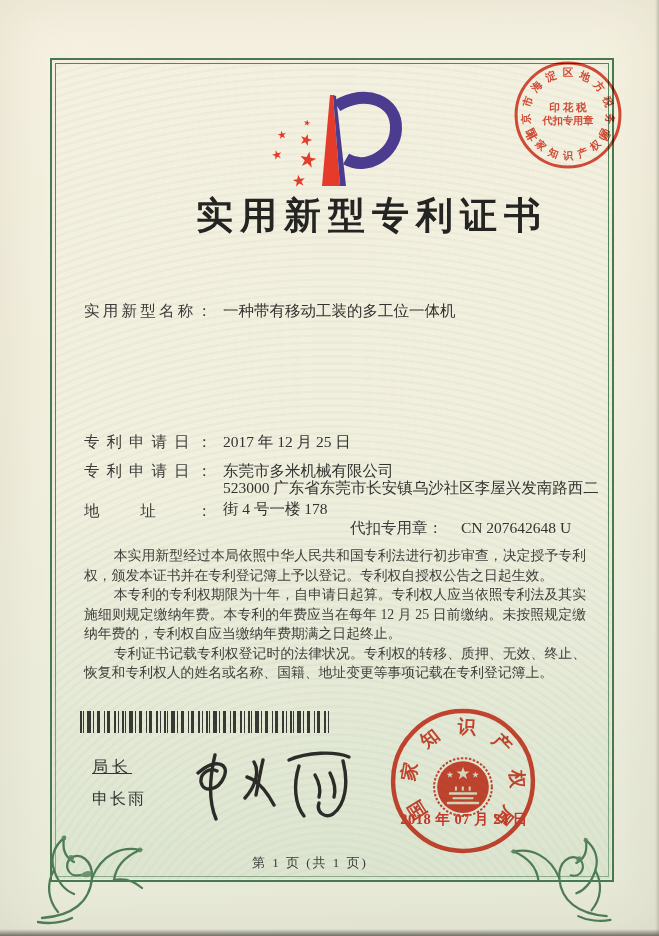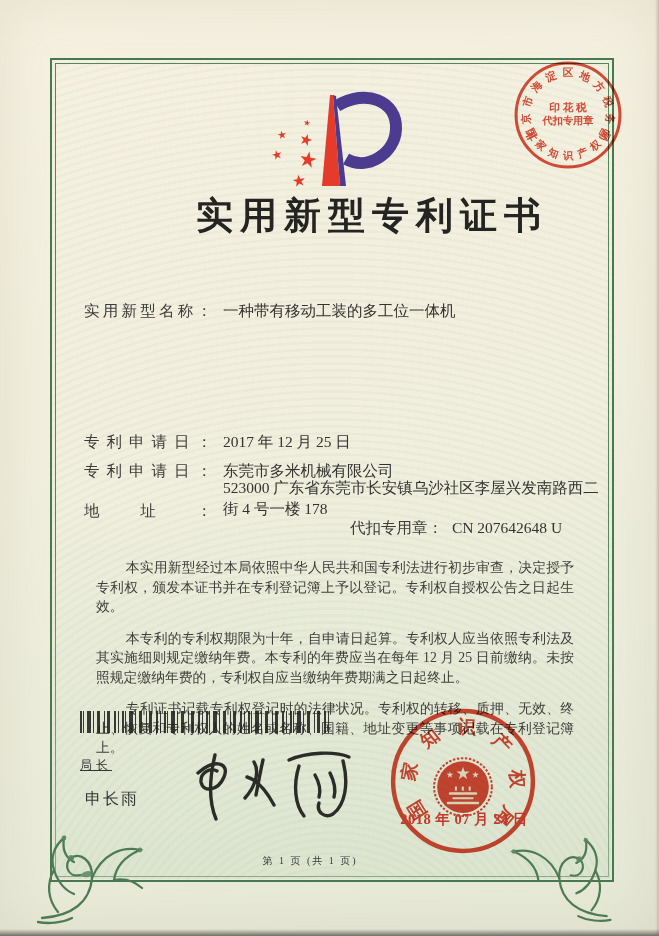--- a/index.html
+++ b/index.html
@@ -36,43 +36,43 @@
   .field{position:absolute;left:84px;font-size:15.5px;color:#3b3b38;white-space:nowrap;}
   .flabel{display:inline-block;width:128px;text-align:justify;text-align-last:justify;
     -moz-text-align-last:justify;color:#3b3b38;margin-top:24px;}
   .fvalue{margin-left:7px;color:#333330;}
   .fvalue.addr{display:inline-block;width:378px;white-space:normal;vertical-align:top;
     line-height:21px;}
   .flabel-plain{color:#3b3b38;}
   
   .bodytext{position:absolute;left:84px;top:546px;width:502px;font-size:13.8px;
     line-height:19.5px;color:#3f3e3a;text-align:justify;}
-  .bodytext p{margin:12px;text-indent:2.15em;}
+  .bodytext p{margin:0;text-indent:2.15em;}
   .barcode{position:absolute;left:80px;top:711px;width:250px;height:22px;
     background:repeating-linear-gradient(90deg,
       #21211f 0 2px, rgba(0,0,0,0) 2px 3px,
       #21211f 3px 4px, rgba(0,0,0,0) 4px 7px,
       #21211f 7px 11px, rgba(0,0,0,0) 11px 13px,
       #21211f 13px 14px, rgba(0,0,0,0) 14px 17px,
       #21211f 17px 20px, rgba(0,0,0,0) 20px 24px,
       #21211f 24px 25px, rgba(0,0,0,0) 25px 27px,
       #21211f 27px 30px, rgba(0,0,0,0) 30px 34px,
       #21211f 34px 36px, rgba(0,0,0,0) 36px 38px,
       #21211f 38px 39px, rgba(0,0,0,0) 39px 42px);
     opacity:.88;}
-  .director-title{position:absolute;left:80px;top:757px;font-size:12px;color:#343432;letter-spacing:4px;text-decoration:underline;}
-  .director-name{position:absolute;left:85px;top:789px;font-size:16px;color:#343432;letter-spacing:2px;}
+  .director-title{position:absolute;left:92px;top:757px;font-size:16px;color:#343432;letter-spacing:4px;text-decoration:underline;}
+  .director-name{position:absolute;left:92px;top:789px;font-size:16px;color:#343432;letter-spacing:2px;}
   .signature{position:absolute;left:162px;top:733px;}
   .seal{mix-blend-mode:multiply;}
   .tax-seal{position:absolute;left:512px;top:59px;opacity:.92;}
   .cnipa-seal{position:absolute;left:387px;top:705px;opacity:.95;}
   .seal-date{position:absolute;left:389px;top:810px;width:150px;text-align:center;
     font-size:14.5px;font-weight:bold;color:#c3392a;letter-spacing:.5px;white-space:nowrap;}
   .footer{position:absolute;left:50px;top:854px;width:520px;text-align:center;
-    font-size:10px;color:#3c3c3a;letter-spacing:2px;}
+    font-size:13px;color:#3c3c3a;letter-spacing:2px;}
   .ornament{position:absolute;}
   .orn-bl{left:28px;top:796px;}
   .orn-br{left:508px;top:792px;transform:scaleX(-1);}
 </style>
 </head>
 <body>
 
 <div class="photo">
 
   <div class="frame-outer"></div>
@@ -140,21 +140,21 @@
   <div class="field" style="top:437px">
     <span class="flabel">专利申请日：</span>
     <span class="fvalue">东莞市多米机械有限公司</span>
   </div>
   <div class="field" style="top:477px">
     <span class="flabel">地址：</span>
     <span class="fvalue addr">523000 广东省东莞市长安镇乌沙社区李屋兴发南路西二街 4 号一楼 178</span>
   </div>
   <div class="field" style="top:518px;left:350px">
     <span class="flabel-plain">代扣专用章：</span>
-    <span class="fvalue" style="margin-left:5px">CN 207642648 U</span>
+    <span class="fvalue" style="margin-left:14px">CN 207642648 U</span>
   </div>
 
   <div class="bodytext">
     <p>本实用新型经过本局依照中华人民共和国专利法进行初步审查，决定授予专利权，颁发本证书并在专利登记簿上予以登记。专利权自授权公告之日起生效。</p>
     <p>本专利的专利权期限为十年，自申请日起算。专利权人应当依照专利法及其实施细则规定缴纳年费。本专利的年费应当在每年 12 月 25 日前缴纳。未按照规定缴纳年费的，专利权自应当缴纳年费期满之日起终止。</p>
     <p>专利证书记载专利权登记时的法律状况。专利权的转移、质押、无效、终止、恢复和专利权人的姓名或名称、国籍、地址变更等事项记载在专利登记簿上。</p>
   </div>
 
   <div class="barcode"></div>
 

